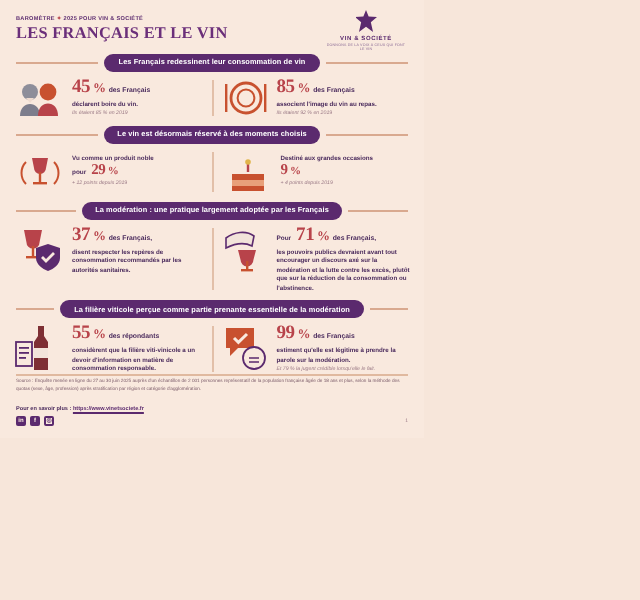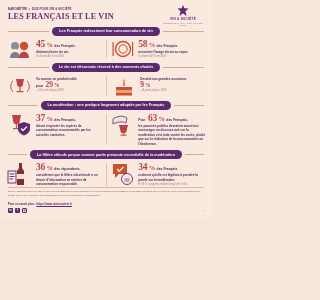--- a/index.html
+++ b/index.html
@@ -133,21 +133,21 @@
     <div class="divider"></div>
     <div class="cell">
       <svg class="icon" width="24" height="20" viewBox="0 0 24 20">
         <circle cx="12" cy="10" r="7.5" fill="none" stroke="#c8512f" stroke-width="1.4"></circle>
         <circle cx="12" cy="10" r="4.2" fill="none" stroke="#c8512f" stroke-width="1"></circle>
         <rect x="1.5" y="3" width="1.2" height="14" fill="#c8512f"></rect>
         <rect x="21" y="3" width="1.2" height="14" fill="#c8512f"></rect>
       </svg>
       <div class="txt">
         <div class="headline">
-          <span class="pct"><span>58</span><span class="sym"> %</span></span>
+          <span class="pct"><span>85</span><span class="sym"> %</span></span>
           <span class="lead">des Français</span>
         </div>
         <div class="desc">associent l'image du vin au repas.</div>
         <div class="note">Ils étaient 92 % en 2019</div>
       </div>
     </div>
   </div>
 
   <div class="banner-wrap">
     <div class="banner-line"></div>
@@ -217,21 +217,21 @@
     <div class="cell">
       <svg class="icon" width="24" height="24" viewBox="0 0 24 24">
         <path d="M2 6c4-3 10-4 14-1l-1 5c-4-2-9-1-13 1z" fill="#f2e4da" stroke="#5b2a6e" stroke-width=".8"></path>
         <path d="M8 12h9l-1.3 5a3.2 3.2 0 0 1-6.4 0z" fill="#b8434a"></path>
         <rect x="12" y="17.5" width="1.2" height="4" fill="#c8512f"></rect>
         <rect x="9.5" y="21.5" width="6" height="1.2" fill="#c8512f"></rect>
       </svg>
       <div class="txt">
         <div class="headline">
           <span class="prefix">Pour</span>
-          <span class="pct"><span>63</span><span class="sym"> %</span></span>
+          <span class="pct"><span>71</span><span class="sym"> %</span></span>
           <span class="lead">des Français,</span>
         </div>
         <div class="desc">les pouvoirs publics devraient avant tout encourager un discours axé sur la modération et la lutte contre les excès, plutôt que sur la réduction de la consommation ou l'abstinence.</div>
       </div>
     </div>
   </div>
 
   <div class="banner-wrap">
     <div class="banner-line"></div>
     <div class="banner">La filière viticole perçue comme partie prenante essentielle de la modération</div>
@@ -242,37 +242,37 @@
       <svg class="icon" width="26" height="24" viewBox="0 0 26 24">
         <path d="M12 1h3v5l2 3v14h-7V9l2-3z" fill="#7e2f34"></path>
         <rect x="10" y="12" width="7" height="5" fill="#f2e4da"></rect>
         <rect x="1" y="9" width="8" height="12" fill="none" stroke="#5b2a6e" stroke-width=".9"></rect>
         <rect x="2.5" y="11.5" width="5" height=".9" fill="#5b2a6e"></rect>
         <rect x="2.5" y="14" width="5" height=".9" fill="#5b2a6e"></rect>
         <rect x="2.5" y="16.5" width="3.5" height=".9" fill="#5b2a6e"></rect>
       </svg>
       <div class="txt">
         <div class="headline">
-          <span class="pct"><span>36</span><span class="sym"> %</span></span>
+          <span class="pct"><span>55</span><span class="sym"> %</span></span>
           <span class="lead">des répondants</span>
         </div>
         <div class="desc">considèrent que la filière viti-vinicole a un devoir d'information en matière de consommation responsable.</div>
       </div>
     </div>
     <div class="divider"></div>
     <div class="cell">
       <svg class="icon" width="24" height="24" viewBox="0 0 24 24">
         <path d="M2 2h14v10H8l-4 4v-4H2z" fill="#c8512f"></path>
         <path d="M6 7l2.2 2.2L12.5 5" fill="none" stroke="#f9e9de" stroke-width="1.5"></path>
         <circle cx="16" cy="17" r="5.5" fill="none" stroke="#5b2a6e" stroke-width=".9"></circle>
         <path d="M13.5 17h5M13.5 19h5" stroke="#5b2a6e" stroke-width=".7"></path>
       </svg>
       <div class="txt">
         <div class="headline">
-          <span class="pct"><span>34</span><span class="sym"> %</span></span>
+          <span class="pct"><span>99</span><span class="sym"> %</span></span>
           <span class="lead">des Français</span>
         </div>
         <div class="desc">estiment qu'elle est légitime à prendre la parole sur la modération.</div>
         <div class="note">Et 79 % la jugent crédible lorsqu'elle le fait.</div>
       </div>
     </div>
   </div>
 
   <div class="footer">
     <div class="foot-line"></div>

